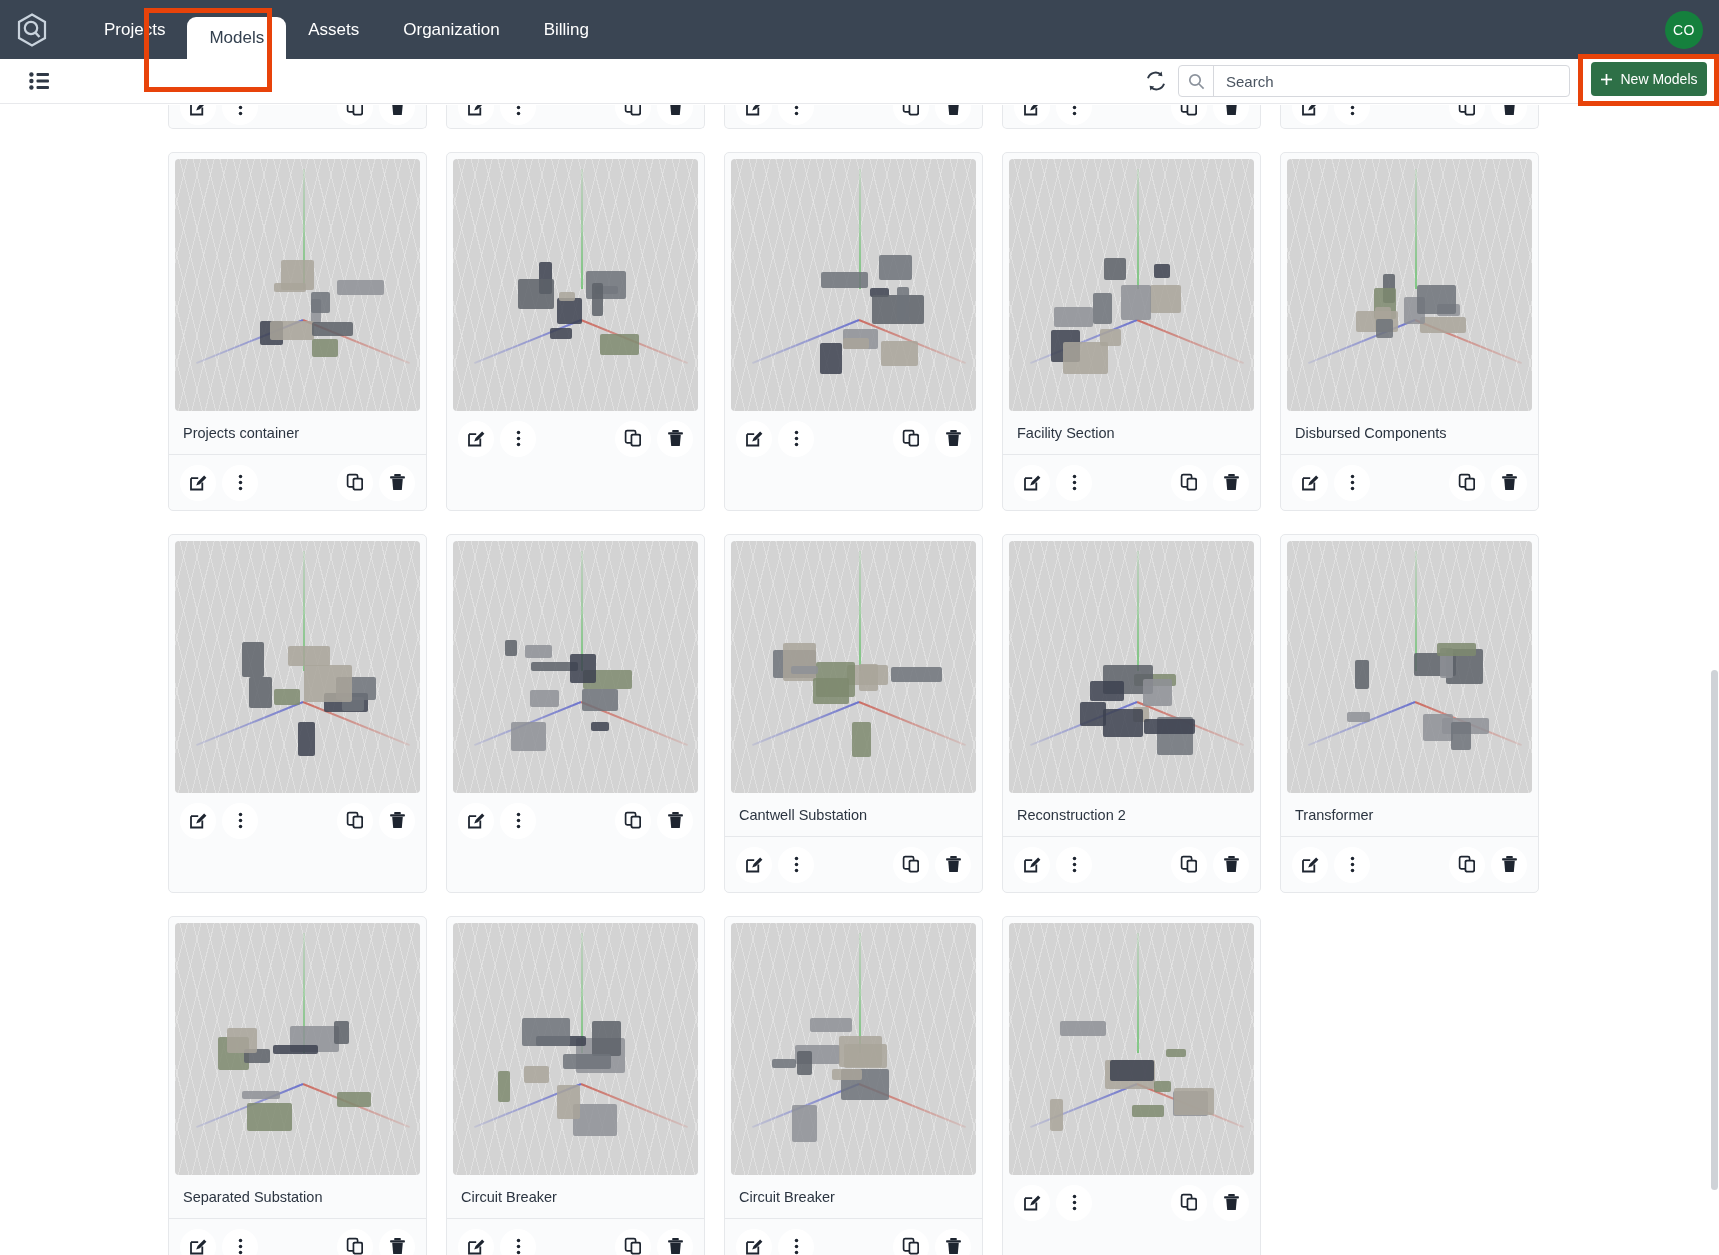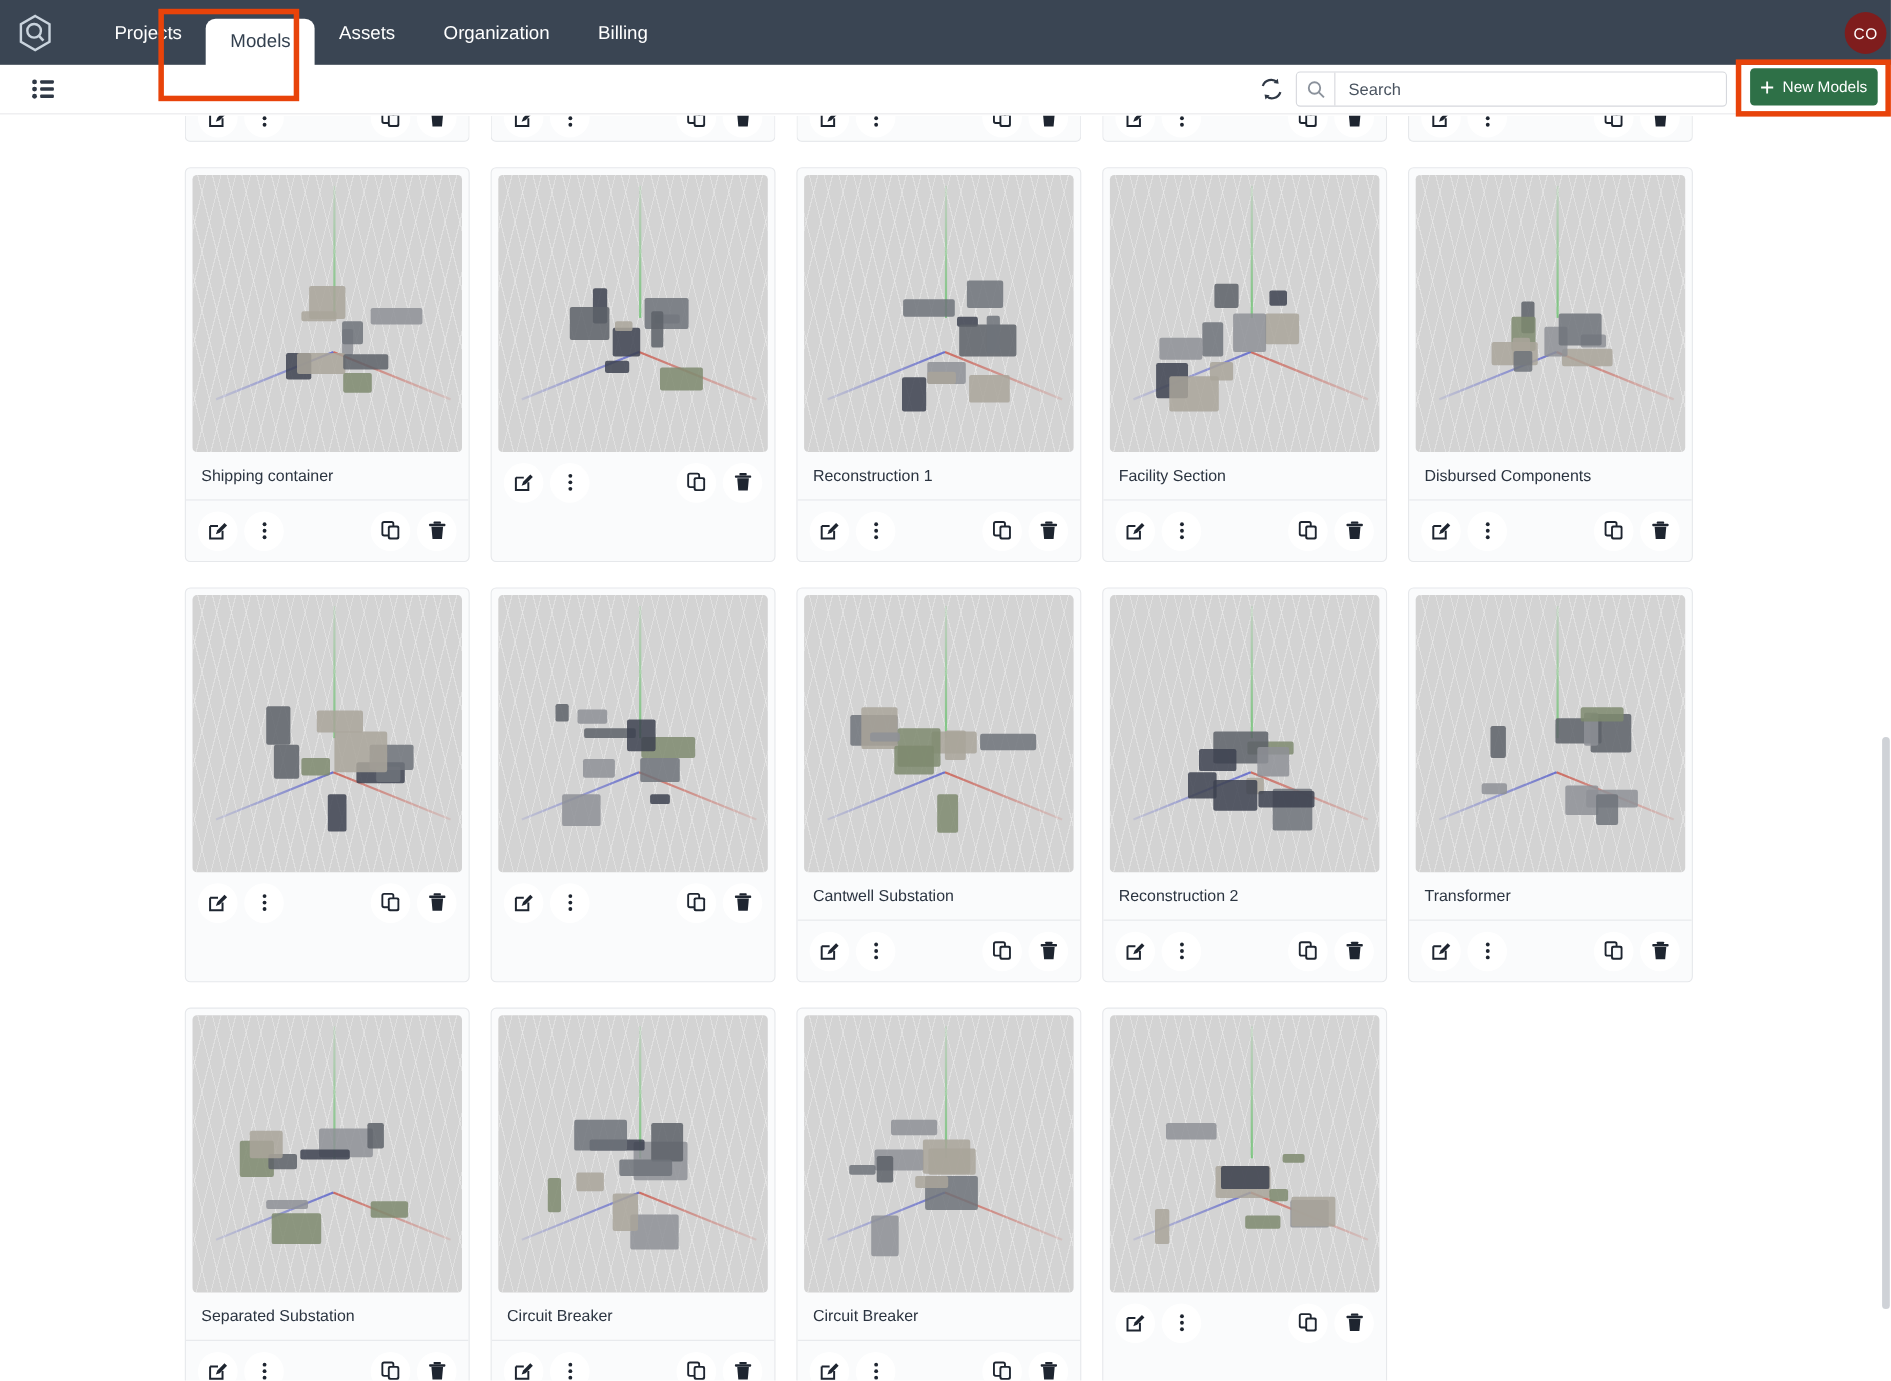--- a/index.html
+++ b/index.html
@@ -38,24 +38,24 @@
   .nav-tab.active {
     background: #ffffff;
     color: #33404f;
     border-radius: 9px 9px 0 0;
     height: 42px;
     line-height: 42px;
     margin-bottom: 0;
     padding: 0 22px;
   }
   .avatar {
-    position: absolute; right: 4px; top: 11px;
+    position: absolute; right: 16px; top: 11px;
     width: 38px; height: 38px;
     border-radius: 50%;
-    background: #7f1d1d;
+    background: #15803d;
     color: #ffffff;
     font-size: 14px;
     display: flex; align-items: center; justify-content: center;
     cursor: pointer;
     letter-spacing: 0.5px;
   }
 
   
   .annot {
     position: absolute;
@@ -458,21 +458,21 @@
             <div style="position:absolute;left:135.82519422655423px;top:140.47628127249482px;width:10px;height:23.553393984082504px;background:#8e9196;opacity:.85;border-radius:2px;"></div>
             <div style="position:absolute;left:84.63052094921295px;top:161.9514473183881px;width:23.675679936321103px;height:24.34740001129103px;background:#3d4250;opacity:.85;border-radius:2px;"></div>
             <div style="position:absolute;left:95.14183233516633px;top:161.60284506331664px;width:43.979667242834694px;height:19.433301937831857px;background:#a9a49a;opacity:.85;border-radius:2px;"></div>
             <div style="position:absolute;left:137.36446406190225px;top:163.06642549821845px;width:40.49943337585137px;height:14.174219287495362px;background:#5d6168;opacity:.85;border-radius:2px;"></div>
             <div style="position:absolute;left:161.6193056688644px;top:120.85119638955803px;width:47.57803269631404px;height:14.974750429326377px;background:#8e9196;opacity:.85;border-radius:2px;"></div>
             <div style="position:absolute;left:98.80534713243833px;top:124.37239736379524px;width:31.774751577715506px;height:8.785596830464783px;background:#a9a49a;opacity:.85;border-radius:2px;"></div>
             <div style="position:absolute;left:105.68796183804807px;top:101.28803313389653px;width:32.88636001580744px;height:30.113506359974053px;background:#a9a49a;opacity:.85;border-radius:2px;"></div>
             <div style="position:absolute;left:136.70764612656058px;top:179.70995170263905px;width:26.0066227129646px;height:18.29935098827991px;background:#7e8a6e;opacity:.85;border-radius:2px;"></div>
             <div style="position:absolute;left:136.2041095359018px;top:132.9529055902094px;width:18.643907002493506px;height:20.72503823119223px;background:#6f737a;opacity:.85;border-radius:2px;"></div>
           </div>
-          <div class="card-title">Shipping container</div>
+          <div class="card-title">Projects container</div>
           <div class="card-actions">
             <button class="act-btn">
               <svg width="19" height="19" viewBox="0 0 19 19">
                 <path d="M2 5.2h7.2M2 5.2v11.3h11.3V9.4" fill="none" stroke="#1e2530" stroke-width="1.8"></path>
                 <path d="M7.2 12.6l1.4-3.6L15.1 2.4l2.3 2.3-6.6 6.6z" fill="#1e2530"></path>
               </svg>
             </button>
             <button class="act-btn">
               <svg width="19" height="19" viewBox="0 0 19 19">
                 <circle cx="9.5" cy="3.6" r="1.75" fill="#1e2530"></circle>
@@ -553,21 +553,20 @@
             <div style="position:absolute;left:112.13466186767619px;top:170.0469886992505px;width:34.735987054300494px;height:19.69261421833653px;background:#8e9196;opacity:.85;border-radius:2px;"></div>
             <div style="position:absolute;left:150.46974475990282px;top:182.4922300324397px;width:36.957587712553504px;height:24.415097039425746px;background:#a9a49a;opacity:.85;border-radius:2px;"></div>
             <div style="position:absolute;left:139.33635716683057px;top:128.71193120690805px;width:18.90952102131996px;height:9.055552022808115px;background:#3d4250;opacity:.85;border-radius:2px;"></div>
             <div style="position:absolute;left:90.22454006422777px;top:112.53158248735417px;width:47.17849839045084px;height:16.875197803345145px;background:#6f737a;opacity:.85;border-radius:2px;"></div>
             <div style="position:absolute;left:141.41100269756862px;top:136.0186832792533px;width:51.650223510448996px;height:28.576476605056087px;background:#5d6168;opacity:.85;border-radius:2px;"></div>
             <div style="position:absolute;left:111.94422227497853px;top:179.46543919897522px;width:26.369659905671142px;height:10.76990220454536px;background:#a9a49a;opacity:.85;border-radius:2px;"></div>
             <div style="position:absolute;left:148.4012058989174px;top:96.3937002514649px;width:32.981135855196044px;height:24.646460431002197px;background:#6f737a;opacity:.85;border-radius:2px;"></div>
             <div style="position:absolute;left:166.3776656024129px;top:128.32722776467563px;width:11.477772831931361px;height:33.493018021516036px;background:#6f737a;opacity:.85;border-radius:2px;"></div>
             <div style="position:absolute;left:88.69501174331162px;top:183.8098056585659px;width:22.425276924683203px;height:30.923774730807054px;background:#3d4250;opacity:.85;border-radius:2px;"></div>
           </div>
-          <div class="card-title">Reconstruction 1</div>
           <div class="card-actions">
             <button class="act-btn">
               <svg width="19" height="19" viewBox="0 0 19 19">
                 <path d="M2 5.2h7.2M2 5.2v11.3h11.3V9.4" fill="none" stroke="#1e2530" stroke-width="1.8"></path>
                 <path d="M7.2 12.6l1.4-3.6L15.1 2.4l2.3 2.3-6.6 6.6z" fill="#1e2530"></path>
               </svg>
             </button>
             <button class="act-btn">
               <svg width="19" height="19" viewBox="0 0 19 19">
                 <circle cx="9.5" cy="3.6" r="1.75" fill="#1e2530"></circle>

